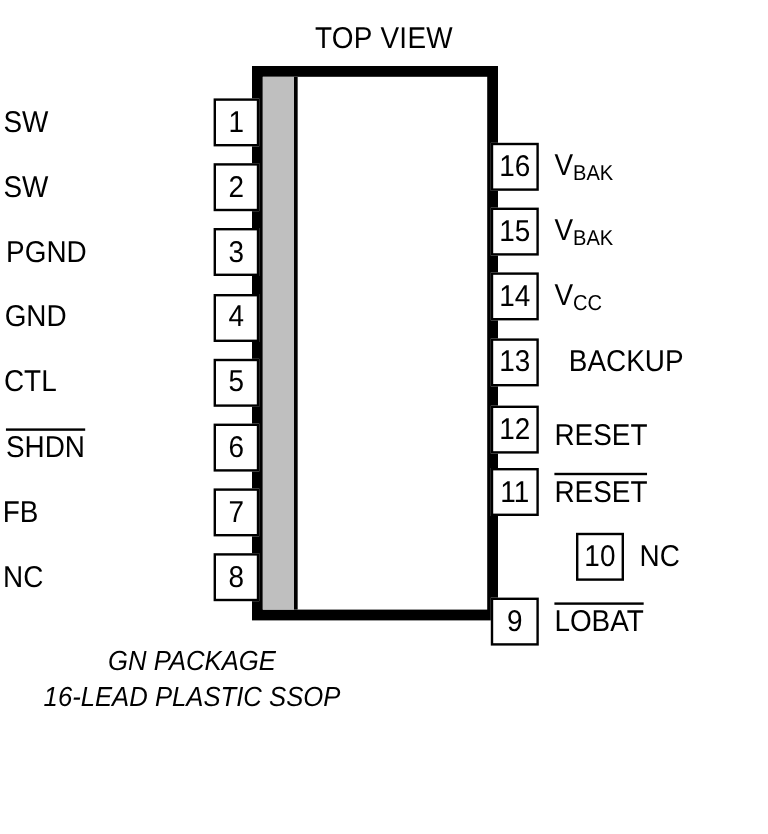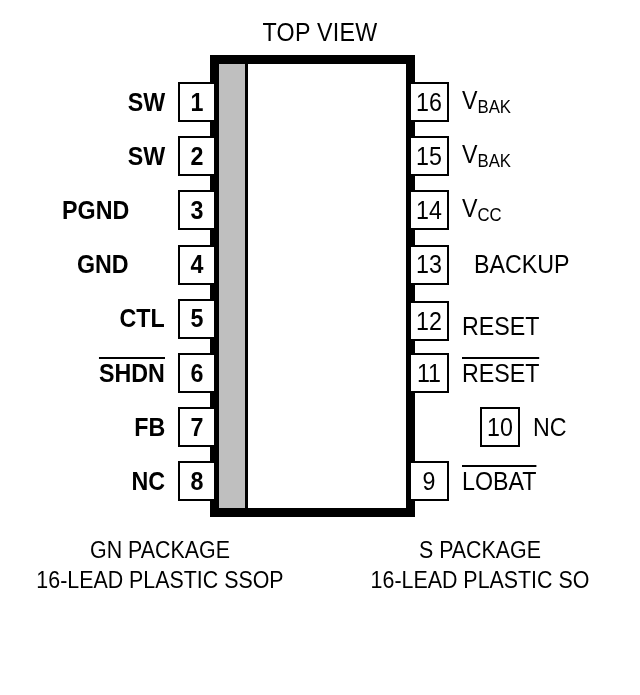--- a/index.html
+++ b/index.html
@@ -58,22 +58,22 @@
     box-sizing: border-box;
   }
 
   
   .pin-row {
     position: absolute;
     height: 40px;
     display: flex;
     align-items: center;
   }
-  .pin-row.left  { left: 0px;   width: 216px; justify-content: flex-end; font-weight: bold; }
-  .pin-row.right { left: 409px; width: 231px; justify-content: flex-start; }
+  .pin-row.left  { left: 0px;   width: 216px; justify-content: space-between; }
+  .pin-row.right { left: 409px; width: 231px; justify-content: flex-start; margin-top: 37px; }
 
   .pin-label {
     font-size: 25px;
     white-space: nowrap;
     transform: scaleX(0.93);
   }
   .pin-row.left  .pin-label { transform-origin: right center; margin-right: 13px; }
   .pin-row.right .pin-label { transform-origin: left center;  margin-left: 13px; }
 
   .pin-box {
@@ -109,20 +109,21 @@
     vertical-align: -0.22em;
     letter-spacing: 0;
   }
 
   
   .caption-block {
     position: absolute;
     font-size: 23px;
     line-height: 30px;
     text-align: center;
+    font-style: italic;
   }
   .caption-block .cap-line { transform: scaleX(0.93); display: block; }
   #caption-gn { left: 10px;  top: 535px; width: 300px; }
   #caption-s  { left: 330px; top: 535px; width: 300px; }
 
   
   .thermal-notes {
     position: absolute;
     left: 0;
     top: 618px;
@@ -243,19 +244,15 @@
         </div>
         <div class="pin-label"><span class="ovl">LOBAT</span></div>
       </div>
     </div>
 
   <div class="caption-block" id="caption-gn">
     <span class="cap-line">GN PACKAGE</span>
     <span class="cap-line">16-LEAD PLASTIC SSOP</span>
   </div>
 
-  <div class="caption-block" id="caption-s">
-    <span class="cap-line">S PACKAGE</span>
-    <span class="cap-line">16-LEAD PLASTIC SO</span>
-  </div>
 
 
 </div>
 
 </body></html>

